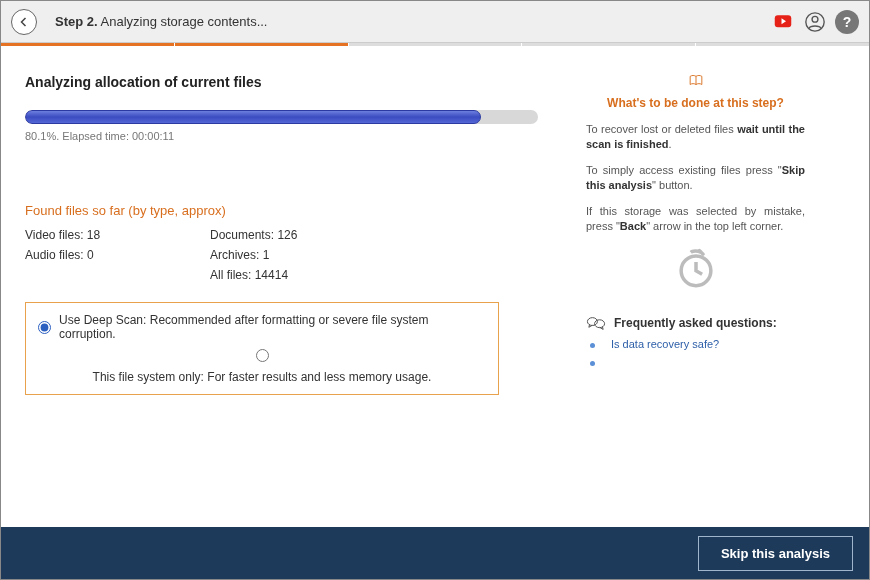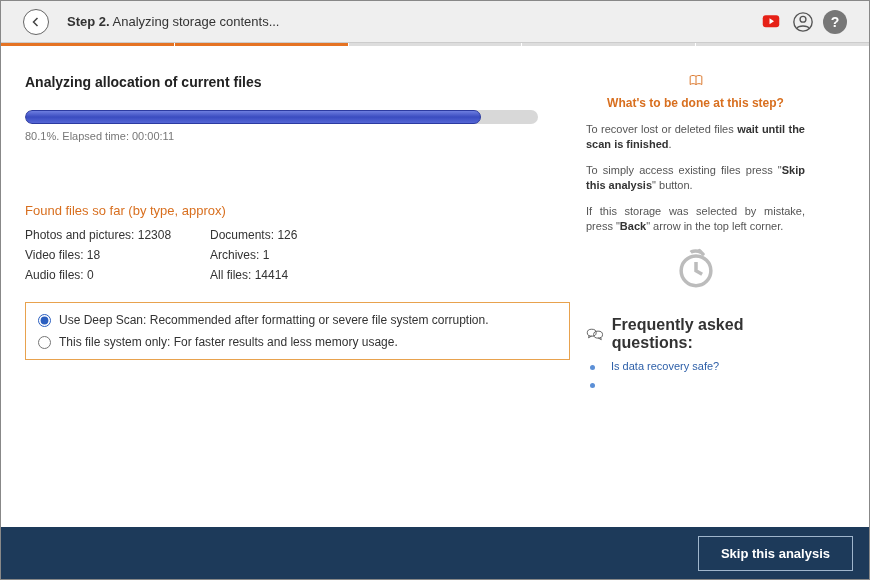--- a/index.html
+++ b/index.html
@@ -1,18 +1,18 @@
 <!DOCTYPE html>
 <html><head>
 <meta charset="utf-8">
 <style>
 * { box-sizing: border-box; margin: 0; padding: 0; }
 body { font-family: "Segoe UI", Tahoma, Arial, sans-serif; font-size: 12px; color: #333; background: #fff; width: 870px; height: 580px; overflow: hidden; }
 .app { width: 870px; height: 580px; display: flex; flex-direction: column; border: 1px solid #888; }
-.header { height: 42px; background: #efefef; border-bottom: 1px solid #ccc; display: flex; align-items: center; padding: 0 22px; }
+.header { height: 42px; background: #efefef; border-bottom: 1px solid #ccc; display: flex; align-items: center; padding: 0 10px; }
 .back-btn { width: 26px; height: 26px; border: 1.5px solid #666; border-radius: 50%; display: flex; align-items: center; justify-content: center; cursor: pointer; background: #fff; }
 .back-btn svg { width: 12px; height: 12px; }
 .step-label { margin-left: 18px; font-size: 13px; color: #333; }
 .step-label .step-num { font-weight: bold; }
 .header-right { margin-left: auto; display: flex; align-items: center; gap: 8px; }
 .hdr-icon { width: 24px; height: 24px; display: flex; align-items: center; justify-content: center; cursor: pointer; }
 .yt { color: #e62117; }
 .help-btn { width: 24px; height: 24px; background: #777; border-radius: 50%; color: #fff; font-weight: bold; font-size: 14px; display: flex; align-items: center; justify-content: center; }
 .step-progress { height: 3px; display: flex; }
 .step-progress .seg { flex: 1; background: #ddd; margin-right: 1px; }
@@ -24,31 +24,31 @@
 .section-title { font-size: 14px; font-weight: bold; color: #222; margin-bottom: 20px; }
 .pbar-track { width: 513px; height: 14px; background: #d8d8d8; border-radius: 7px; overflow: hidden; }
 .pbar-fill { height: 100%; border-radius: 7px; background: linear-gradient(to bottom, #6d7ee0, #3a4cc0 50%, #5566d5); border: 1px solid #2b3aa0; }
 .pbar-stats { font-size: 11px; color: #777; margin-top: 6px; }
 .found-title { font-size: 13px; color: #d86f1f; margin-top: 61px; margin-bottom: 10px; }
 .stats-cols { display: flex; font-size: 12px; color: #333; }
 .stats-cols .col { width: 185px; }
 .stats-cols .row { margin-bottom: 6px; }
 .stats-cols .lab { }
 .stats-cols .val { }
-.scan-options { margin-top: 14px; border: 1px solid #e8a24e; padding: 10px 12px; width: 545px; font-size: 12px; color: #333; }
+.scan-options { margin-top: 14px; border: 1px solid #e8a24e; padding: 10px 12px; width: 474px; font-size: 12px; color: #333; }
 .scan-options label { display: flex; align-items: center; gap: 8px; margin-bottom: 8px; cursor: pointer; }
-.scan-options label:last-child { margin-bottom: 0; }
+.scan-options label:last-child { margin-bottom: 0; flex-direction: column; }
 .scan-options input[type=radio] { accent-color: #2b5fc0; }
 .side-title { display: flex; align-items: center; gap: 8px; color: #d86f1f; font-weight: bold; font-size: 12px; margin-bottom: 12px; flex-direction: column; }
 .side-icon { width: 18px; height: 14px; color: #d86f1f; }
 .side p { font-size: 11px; color: #555; margin-bottom: 10px; line-height: 1.4; text-align: justify; }
 .side b { color: #333; }
 .clock-wrap { display: flex; justify-content: center; margin: 14px 0 26px; }
 .clock { width: 42px; height: 42px; color: #bcbcbc; }
-.faq-title { display: flex; align-items: center; gap: 8px; font-weight: bold; font-size: 16px; color: #333; margin-bottom: 8px; }
+.faq-title { display: flex; align-items: center; gap: 8px; font-weight: bold; font-size: 12px; color: #333; margin-bottom: 8px; }
 .faq-icon { width: 20px; height: 14px; color: #555; }
 .faq-list { list-style: none; padding-left: 4px; }
 .faq-list li { display: flex; align-items: flex-start; gap: 16px; margin-bottom: 6px; font-size: 11px; }
 .faq-list .bullet { width: 5px; height: 5px; background: #5b8fd6; border-radius: 50%; margin-top: 5px; flex-shrink: 0; }
 .faq-list a { color: #2d5fa8; text-decoration: none; cursor: pointer; }
 .footer { height: 52px; background: #1d3a5a; display: flex; align-items: center; justify-content: flex-end; padding: 0 16px; }
 .skip-btn { background: #1d3a5a; border: 1px solid #9fb5cc; color: #fff; font-weight: bold; font-size: 13px; padding: 9px 22px; cursor: pointer; }
 </style>
 </head>
 <body>
@@ -94,21 +94,20 @@
     <div class="main">
       <div class="section-title">Analyzing allocation of current files</div>
       <div class="pbar-track">
         <div class="pbar-fill" style="width:88.8%"></div>
       </div>
       <div class="pbar-stats">80.1%. Elapsed time: 00:00:11</div>
 
       <div class="found-title">Found files so far (by type, approx)</div>
       <div class="stats-cols">
         <div class="col" id="stats-left">
-            <div class="row"><span class="lab">Photos and pictures:</span> <span class="val">12308</span></div>
             <div class="row"><span class="lab">Video files:</span> <span class="val">18</span></div>
             <div class="row"><span class="lab">Audio files:</span> <span class="val">0</span></div>
           </div>
         <div class="col" id="stats-right">
             <div class="row"><span class="lab">Documents:</span> <span class="val">126</span></div>
             <div class="row"><span class="lab">Archives:</span> <span class="val">1</span></div>
             <div class="row"><span class="lab">All files:</span> <span class="val">14414</span></div>
           </div>
       </div>
 

